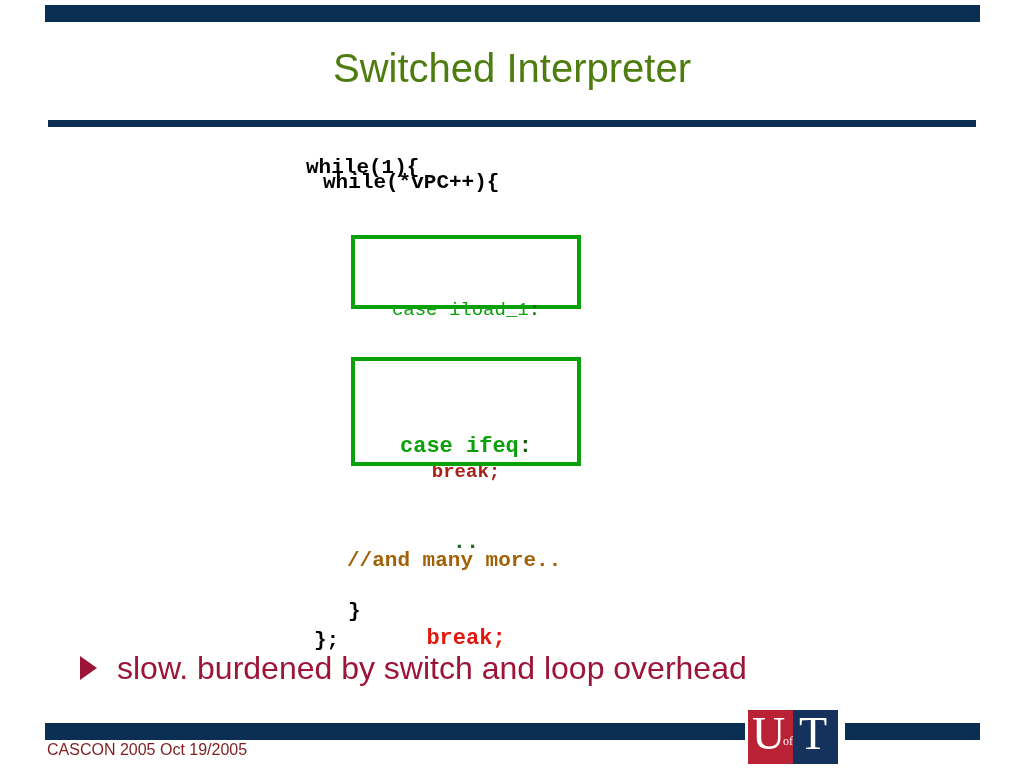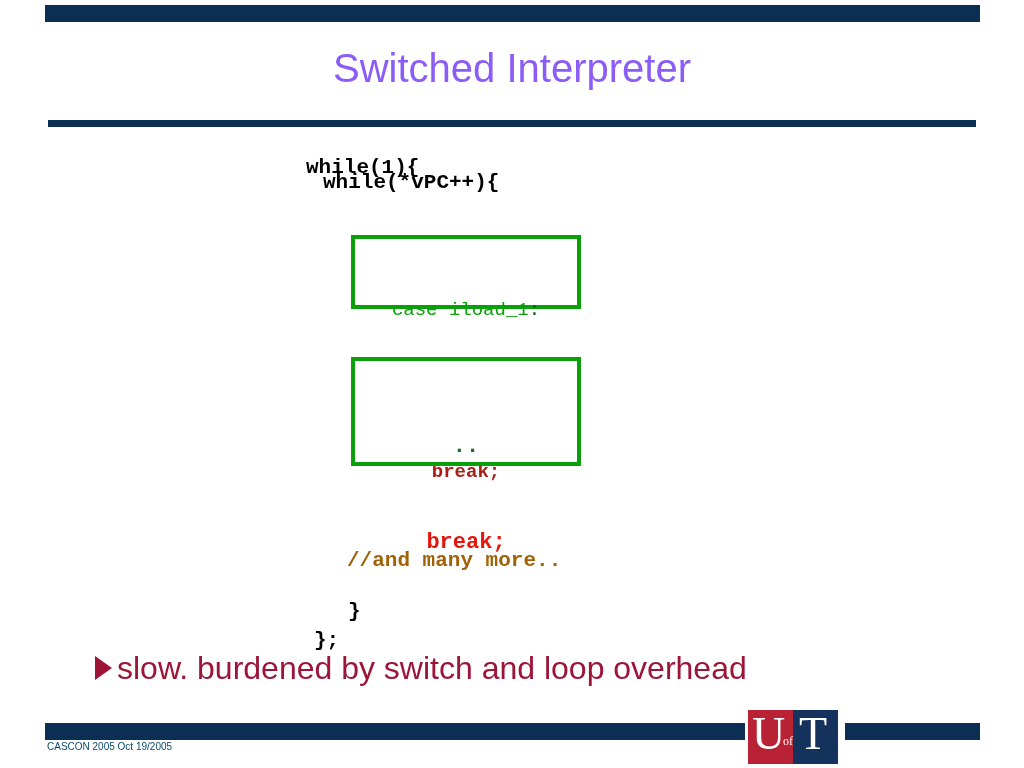--- a/index.html
+++ b/index.html
@@ -51,21 +51,21 @@
   }
 
   
   .slide-title {
     position: absolute;
     left: 0;
     top: 46px;
     width: 1024px;
     text-align: center;
     font-size: 40px;
-    color: #8b5cf6;
+    color: #4d7c0f;
     letter-spacing: 0px;
     line-height: 1.1;
   }
 
   
   .code-area {
     position: absolute;
     left: 0;
     top: 143px;
     width: 1024px;
@@ -161,22 +161,21 @@
     white-space: pre;
   }
 
   
   .bullet-row {
     position: absolute;
     left: 80px;
     top: 650px;
     display: flex;
     align-items: center;
-    gap: 5px;
-    margin-left: 15px;
+    gap: 20px;
   }
   .bullet-tri {
     width: 0;
     height: 0;
     border-top: 12px solid transparent;
     border-bottom: 12px solid transparent;
     border-left: 17px solid #9c1539;
     flex: none;
   }
   .bullet-text {
@@ -184,22 +183,22 @@
     color: #9c1539;
     line-height: 1.15;
     white-space: nowrap;
   }
 
   
   .footer-text {
     position: absolute;
     left: 47px;
     top: 741px;
-    font-size: 10px;
-    color: #0c4a6e;
+    font-size: 16px;
+    color: #7f1d1d;
     white-space: nowrap;
   }
 
   
   .uoft-logo {
     position: absolute;
     left: 748px;
     top: 710px;
     width: 90px;
     height: 54px;
@@ -260,20 +259,21 @@
   <div class="code-line code-switch">while(*vPC++){</div>
 </div>
 
 <div class="case-box case-box-1">
   <span class="case-row"><span class="tok-case">case iload_1</span><span class="tok-colon">:</span></span>
   <span class="case-row tok-dots">..</span>
   <span class="case-row tok-break-1">break;</span>
 </div>
 
 <div class="case-box case-box-2">
+  <span class="case-row"><span class="tok-case">case ifeq</span><span class="tok-colon">:</span></span>
   <span class="case-row tok-dots">..</span>
   <span class="case-row tok-break-2">break;</span>
 </div>
 
 <div class="code-comment">//and many more..</div>
 <div class="code-close-1">}</div>
 <div class="code-close-2">};</div>
 
 <div class="bullet-row">
   <span class="bullet-tri"></span>

